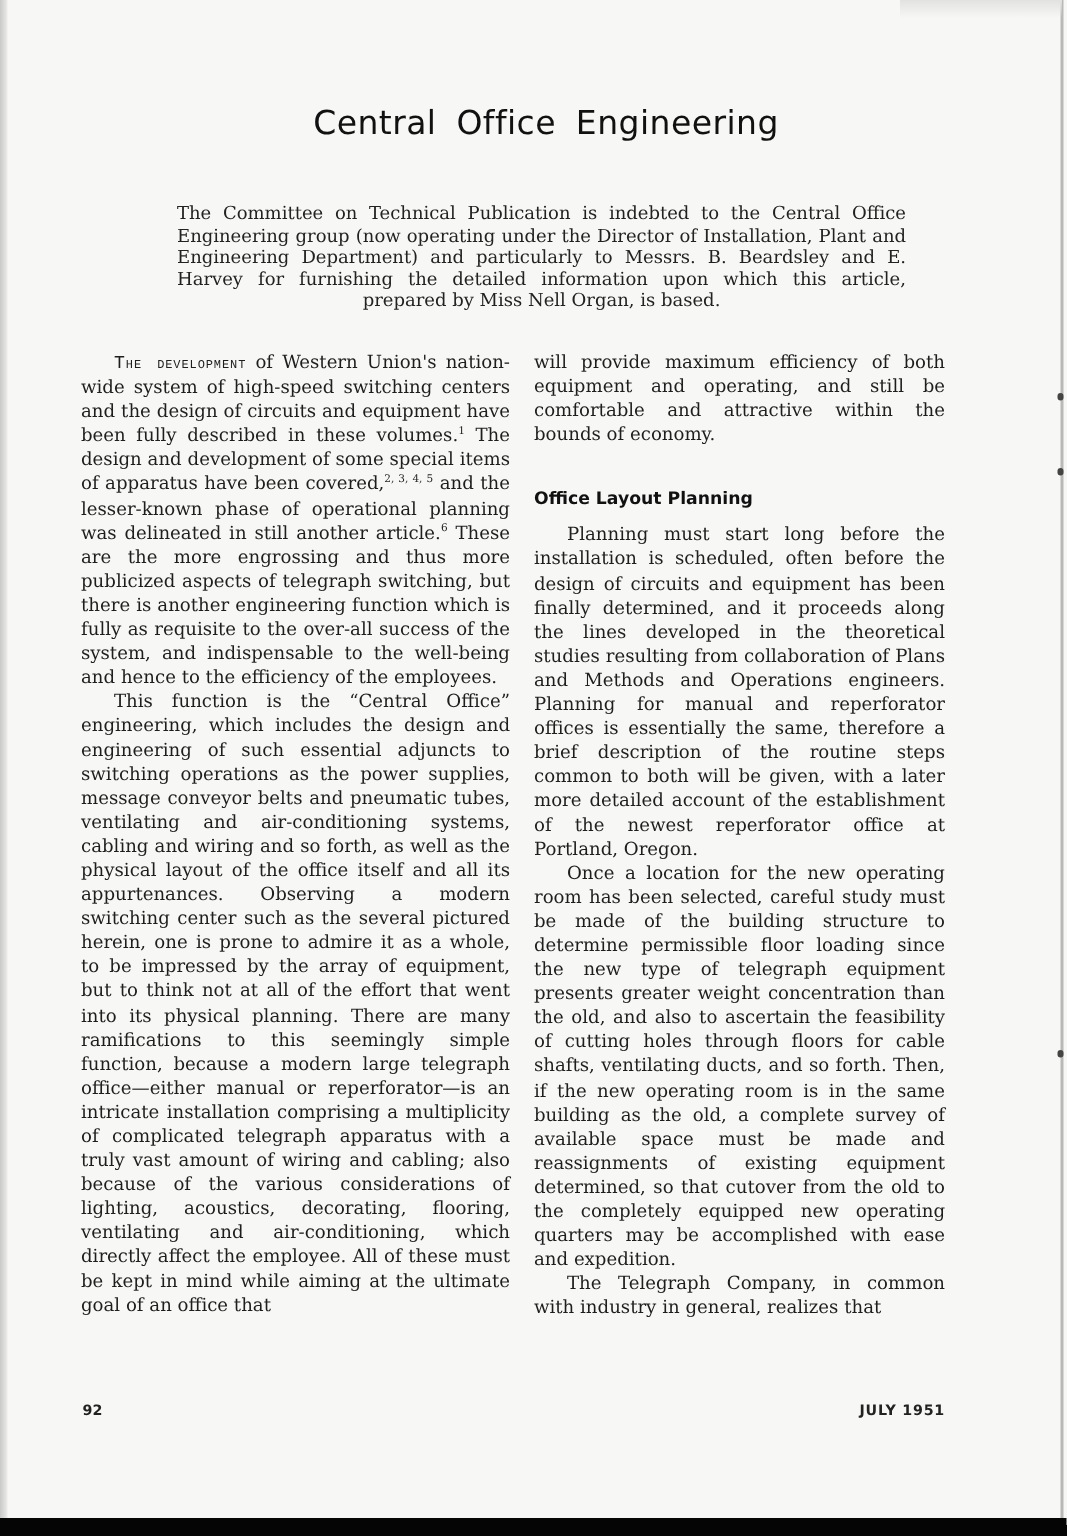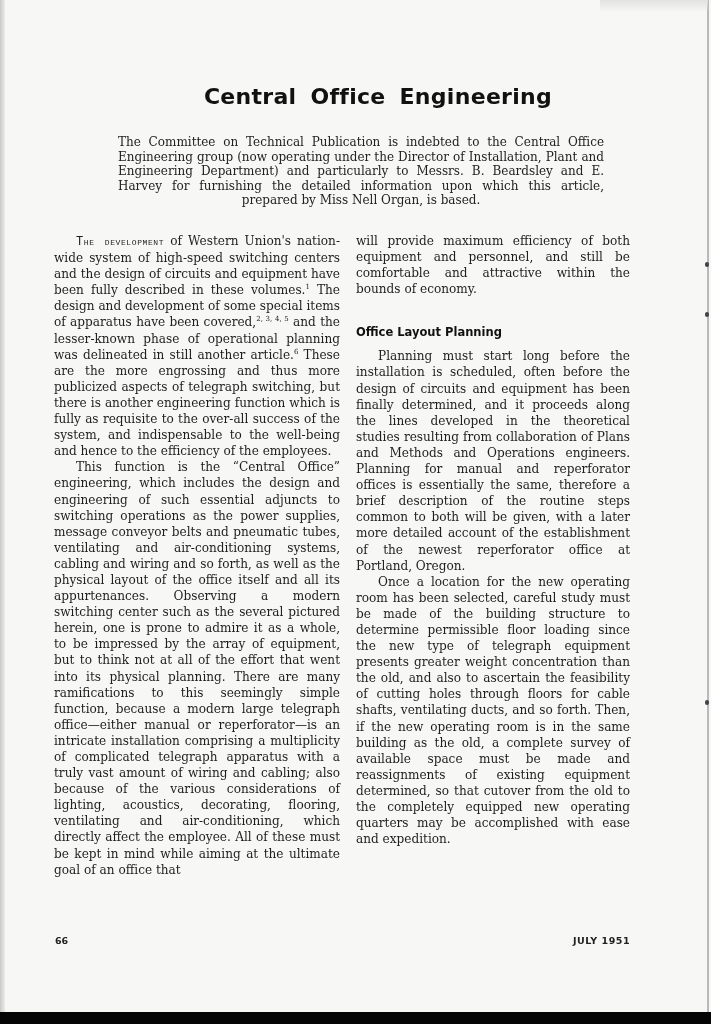--- a/index.html
+++ b/index.html
@@ -66,34 +66,35 @@
 <body>
 
 <div class="page">
   <div class="left-edge"></div>
   <div class="right-edge"></div>
   <div class="top-shade"></div>
   <div class="edge-mark" style="left:705px;top:262px;"></div>
   <div class="edge-mark" style="left:705px;top:312px;"></div>
   <div class="edge-mark" style="left:705px;top:700px;"></div>
 
-  <h1 class="title" style="margin:18px;font-weight:bold;">
+  <h1 class="title" style="margin:4px;font-weight:normal;">
     <span>Central Office Engineering</span><br>
   </h1>
 
   <div class="ack">The Committee on Technical Publication is indebted to the Central Office Engineering group (now operating under the Director of Installation, Plant and Engineering Department) and particularly to Messrs. B. Beardsley and E. Harvey for furnishing the detailed information upon which this article, prepared by Miss Nell Organ, is based.</div>
 
   <div class="col col-left">
     <p><span class="smallcaps">The development</span><span> of Western Union's nation-wide system of high-speed switch­ing centers and the design of circuits and equipment have been fully described in these volumes.</span><sup>1</sup><span> The design and develop­ment of some special items of apparatus have been covered,</span><sup>2, 3, 4, 5</sup><span> and the lesser-known phase of operational planning was delineated in still another article.</span><sup>6</sup><span> These are the more engrossing and thus more publicized aspects of telegraph switching, but there is another engineering function which is fully as requisite to the over-all success of the system, and indispensable to the well-being and hence to the effi­ciency of the employees.</span></p>
     <p>This function is the “Central Office” engineering, which includes the design and engineering of such essential adjuncts to switching operations as the power sup­plies, message conveyor belts and pneu­matic tubes, ventilating and air-condition­ing systems, cabling and wiring and so forth, as well as the physical layout of the office itself and all its appurtenances. Ob­serving a modern switching center such as the several pictured herein, one is prone to admire it as a whole, to be impressed by the array of equipment, but to think not at all of the effort that went into its physi­cal planning. There are many ramifications to this seemingly simple function, because a modern large telegraph office—either manual or reperforator—is an intricate installation comprising a multiplicity of complicated telegraph apparatus with a truly vast amount of wiring and cabling; also because of the various considerations of lighting, acoustics, decorating, floor­ing, ventilating and air-conditioning, which directly affect the employee. All of these must be kept in mind while aim­ing at the ultimate goal of an office that</p>
   </div>
 
   <div class="col col-right">
-    <p class="noindent">will provide maximum efficiency of both equipment and personnel, and still be comfortable and attractive within the bounds of economy.</p>
+    <p class="noindent">will provide maximum efficiency of both equipment and operating, and still be comfortable and attractive within the bounds of economy.</p>
     <div class="heading" style="margin-top:28px;">Office Layout Planning</div>
     <p>Planning must start long before the installation is scheduled, often before the design of circuits and equipment has been finally determined, and it proceeds along the lines developed in the theoretical studies resulting from collaboration of Plans and Methods and Operations en­gineers. Planning for manual and reper­forator offices is essentially the same, therefore a brief description of the routine steps common to both will be given, with a later more detailed account of the establishment of the newest reperforator office at Portland, Oregon.</p>
     <p>Once a location for the new operating room has been selected, careful study must be made of the building structure to determine permissible floor loading since the new type of telegraph equip­ment presents greater weight concentra­tion than the old, and also to ascertain the feasibility of cutting holes through floors for cable shafts, ventilating ducts, and so forth. Then, if the new operating room is in the same building as the old, a complete survey of available space must be made and reassignments of existing equipment determined, so that cutover from the old to the completely equipped new operating quarters may be accom­plished with ease and expedition.</p>
+    <p>The Telegraph Company, in common with industry in general, realizes that</p>
   </div>
 
-  <div class="folio folio-left">66</div>
+  <div class="folio folio-left">92</div>
   <div class="folio folio-right">JULY 1951</div>
 </div>
 <div class="bottom-band"></div>
 
 </body></html>

